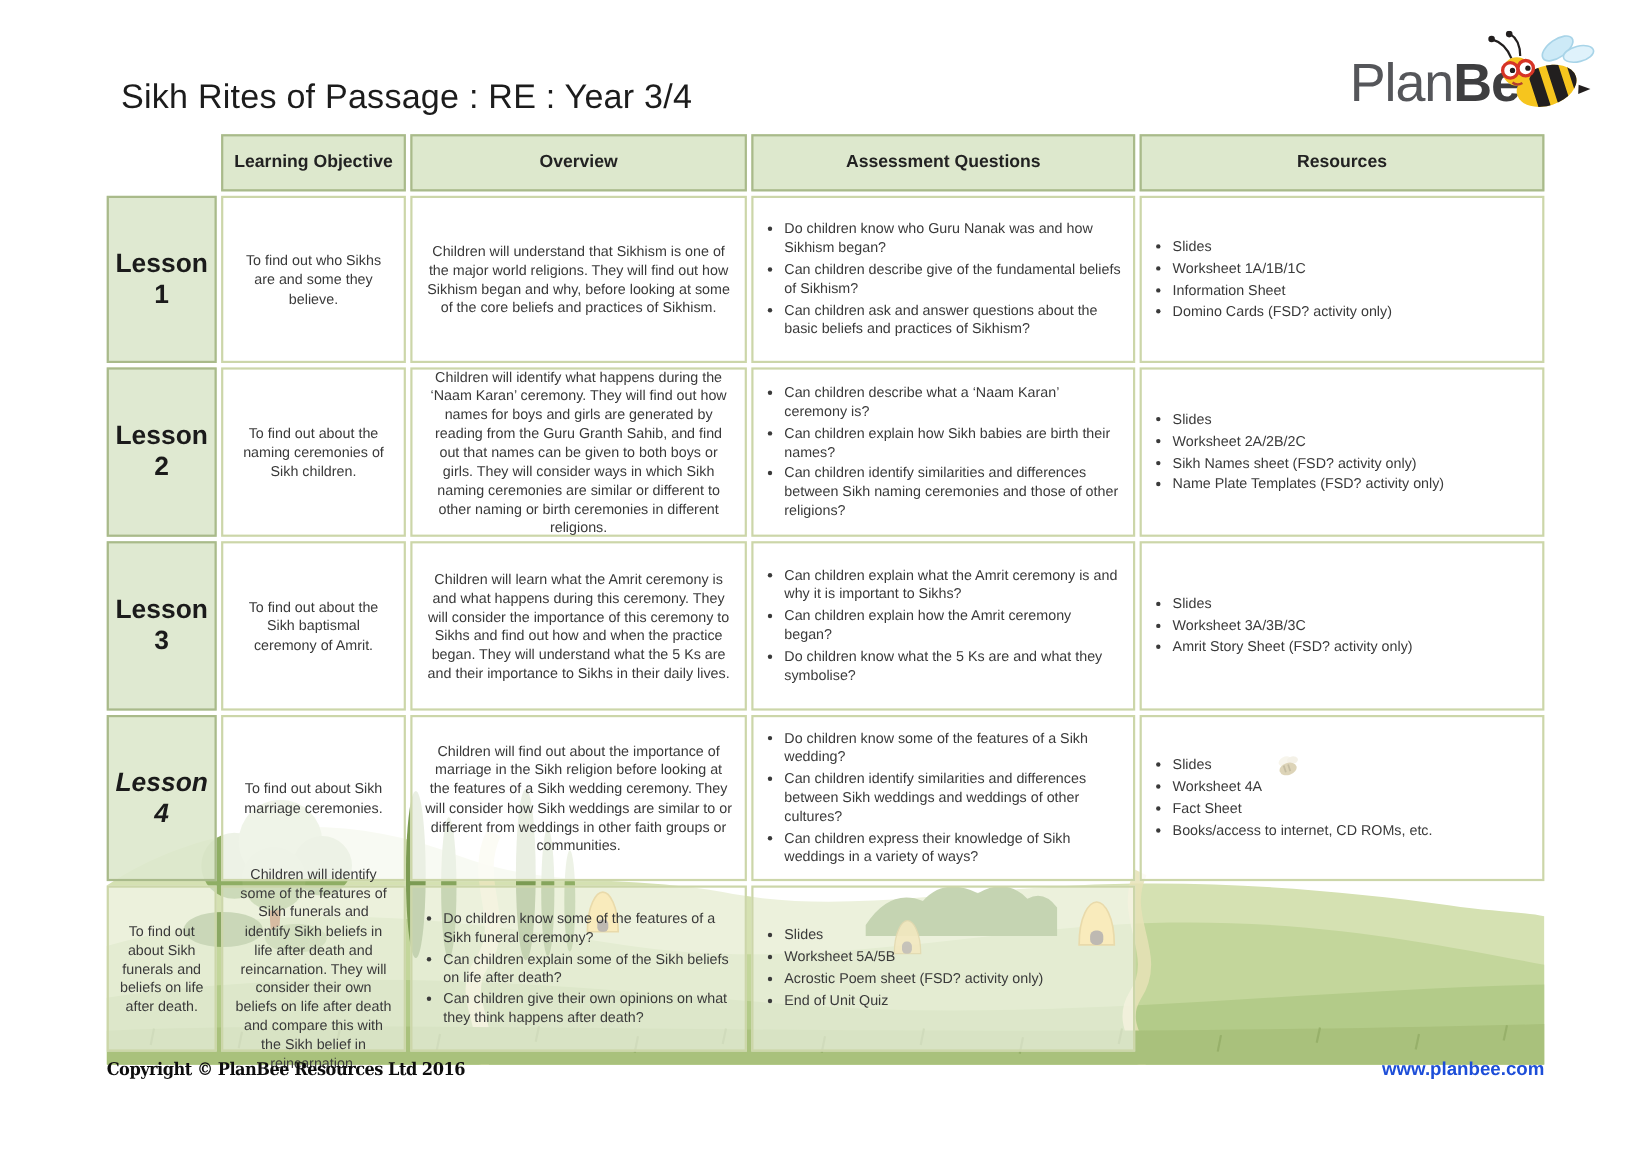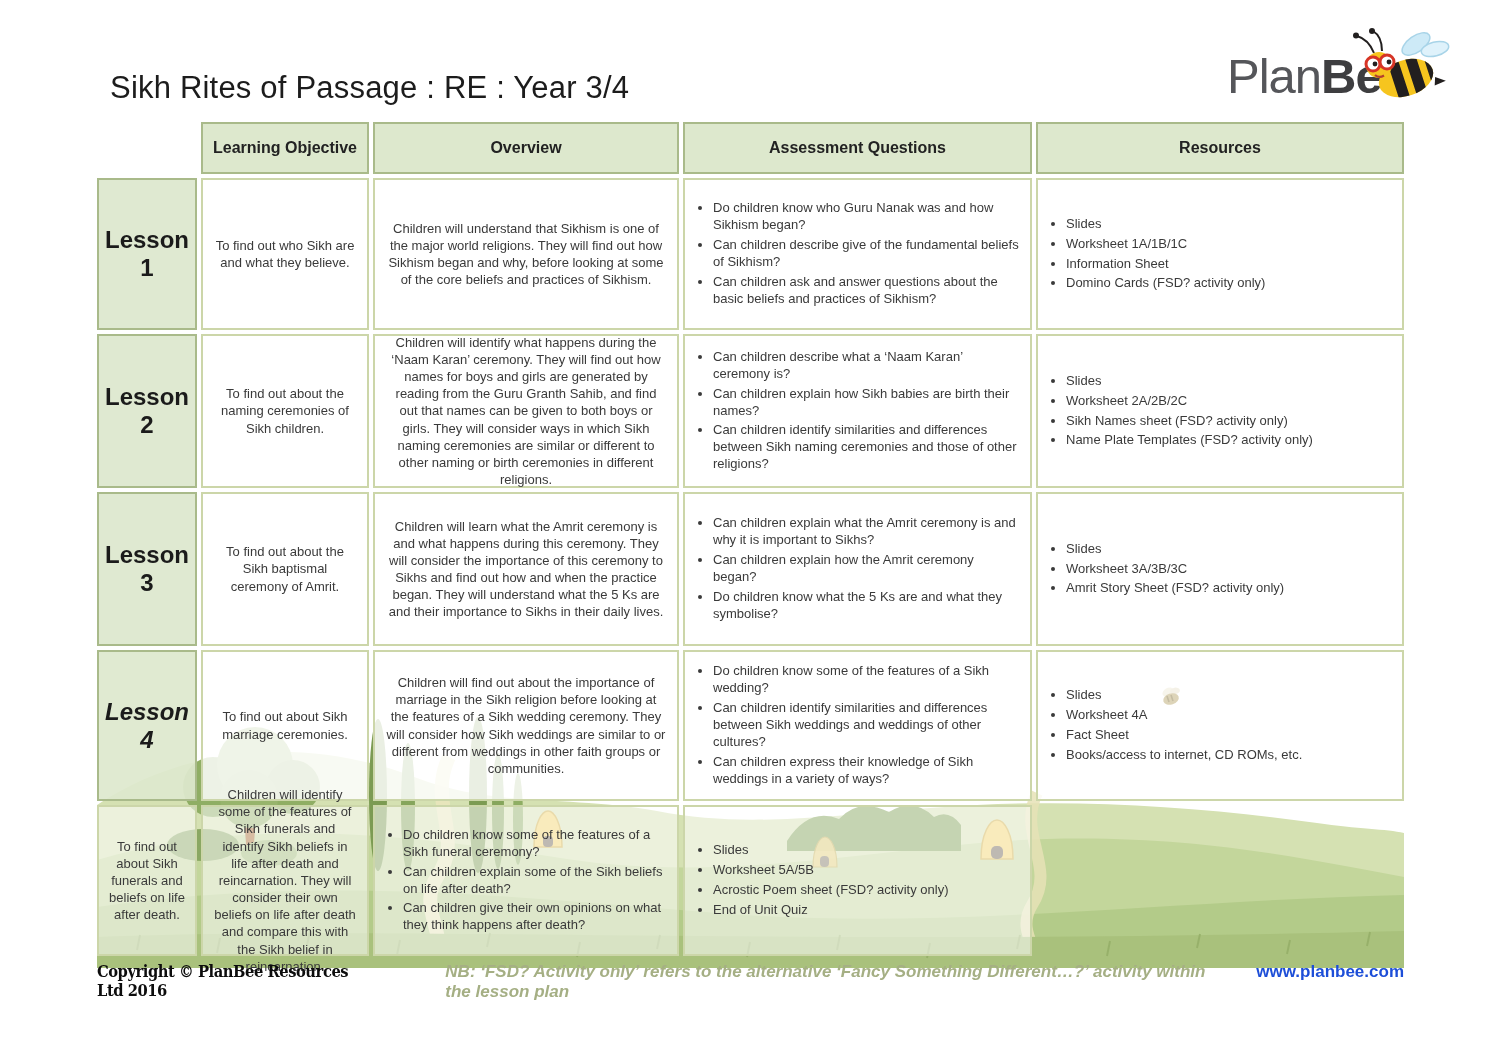--- a/index.html
+++ b/index.html
@@ -165,21 +165,21 @@
 
 <div class="lesson-table">
   <div class="cell corner"></div>
   <div class="cell head-cell">Learning Objective</div>
   <div class="cell head-cell">Overview</div>
   <div class="cell head-cell">Assessment Questions</div>
   <div class="cell head-cell">Resources</div>
 
   <div class="cell label-cell">Lesson 1</div>
   <div class="cell text-cell">
-      <p>To find out who Sikh are and what they believe.</p>
+      <p>To find out who Sikhs are and some they believe.</p>
     </div>
   <div class="cell text-cell">
       <p>Children will understand that Sikhism is one of the major world religions. They will find out how Sikhism began and why, before looking at some of the core beliefs and practices of Sikhism.</p>
     </div>
   <div class="cell list-cell">
       <ul>
     <li>Do children know who Guru Nanak was and how Sikhism began?</li>
     <li>Can children describe give of the fundamental beliefs of Sikhism?</li>
     <li>Can children ask and answer questions about the basic beliefs and practices of Sikhism?</li>
   </ul>
@@ -279,15 +279,14 @@
     <li>Slides</li>
     <li>Worksheet 5A/5B</li>
     <li>Acrostic Poem sheet (FSD? activity only)</li>
     <li>End of Unit Quiz</li>
   </ul>
     </div>
 </div>
 
 <div class="footer">
   <span class="footer-copy">Copyright © PlanBee Resources Ltd 2016</span>
-  <span class="footer-note">NB: ‘FSD? Activity only’ refers to the alternative ‘Fancy Something Different…?’ activity within the lesson plan</span>
   <span class="footer-site">www.planbee.com</span>
 </div>
 
 </body></html>

